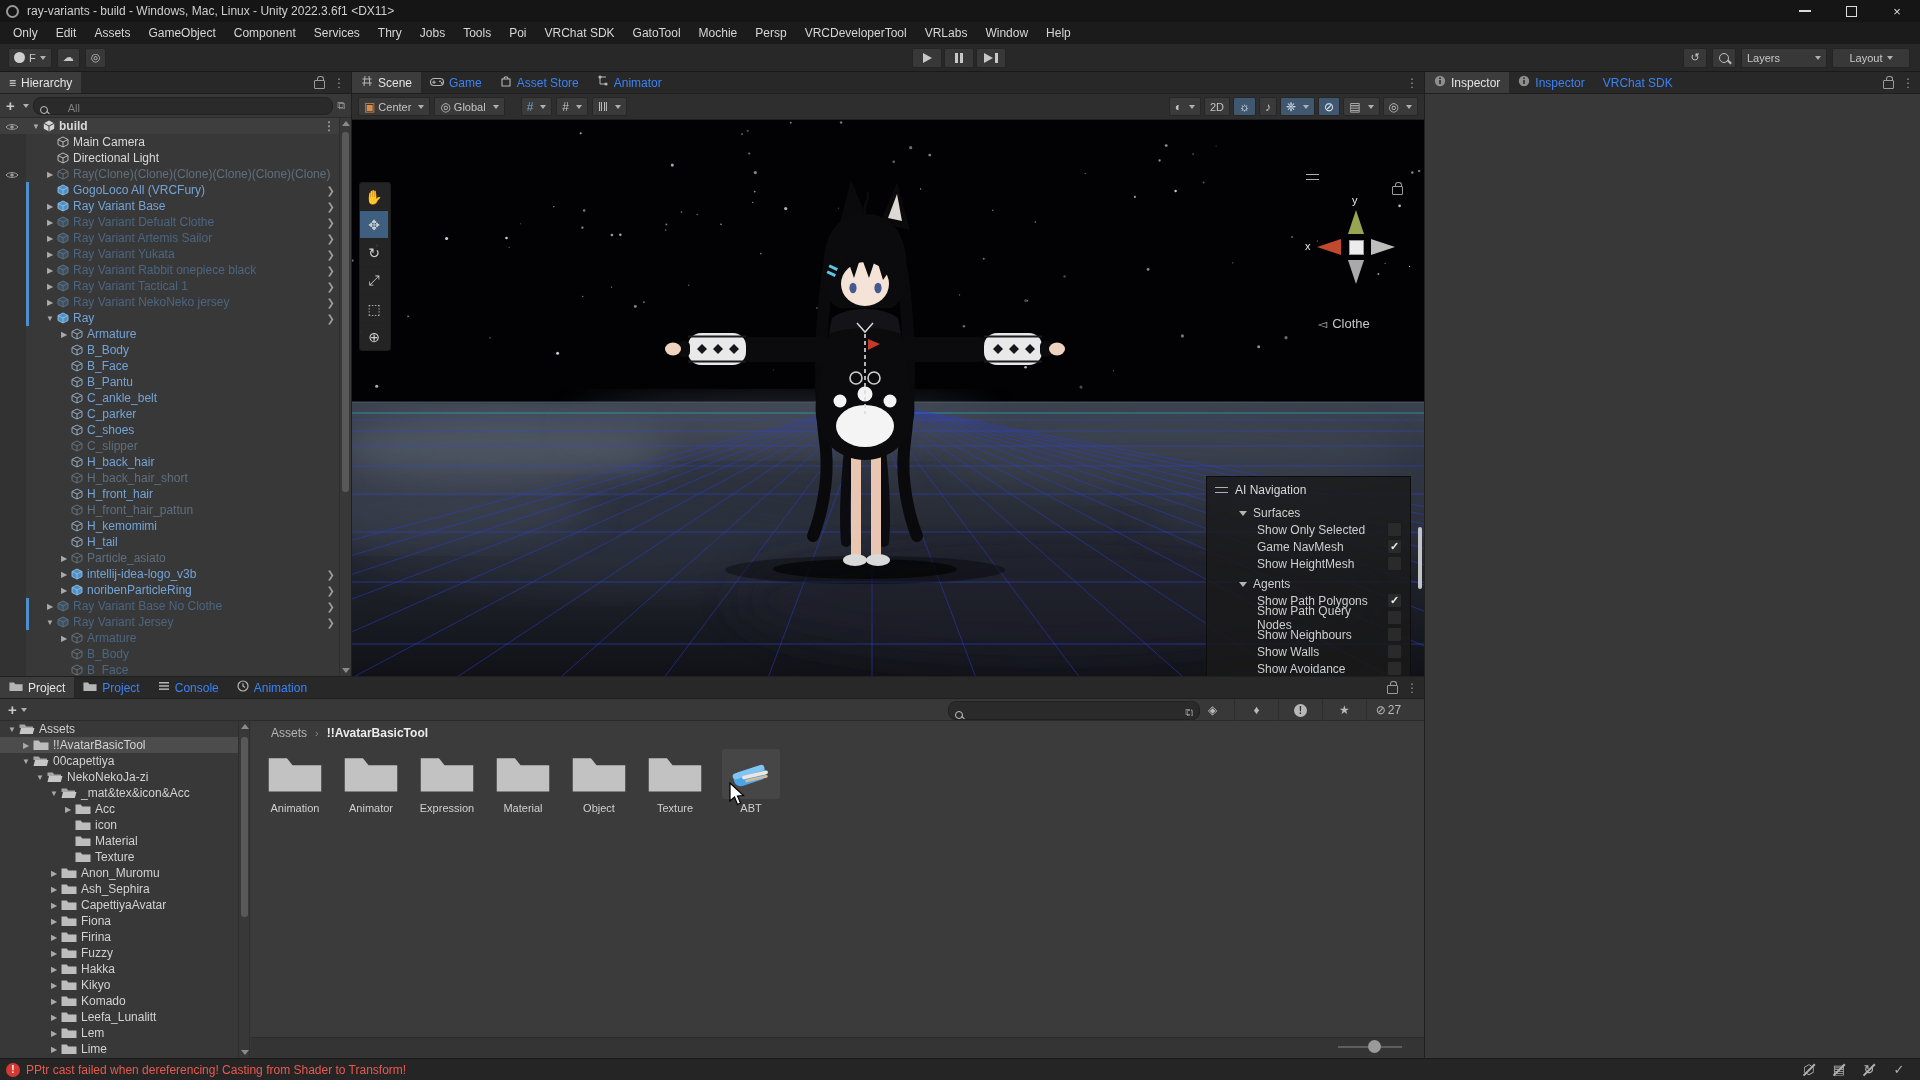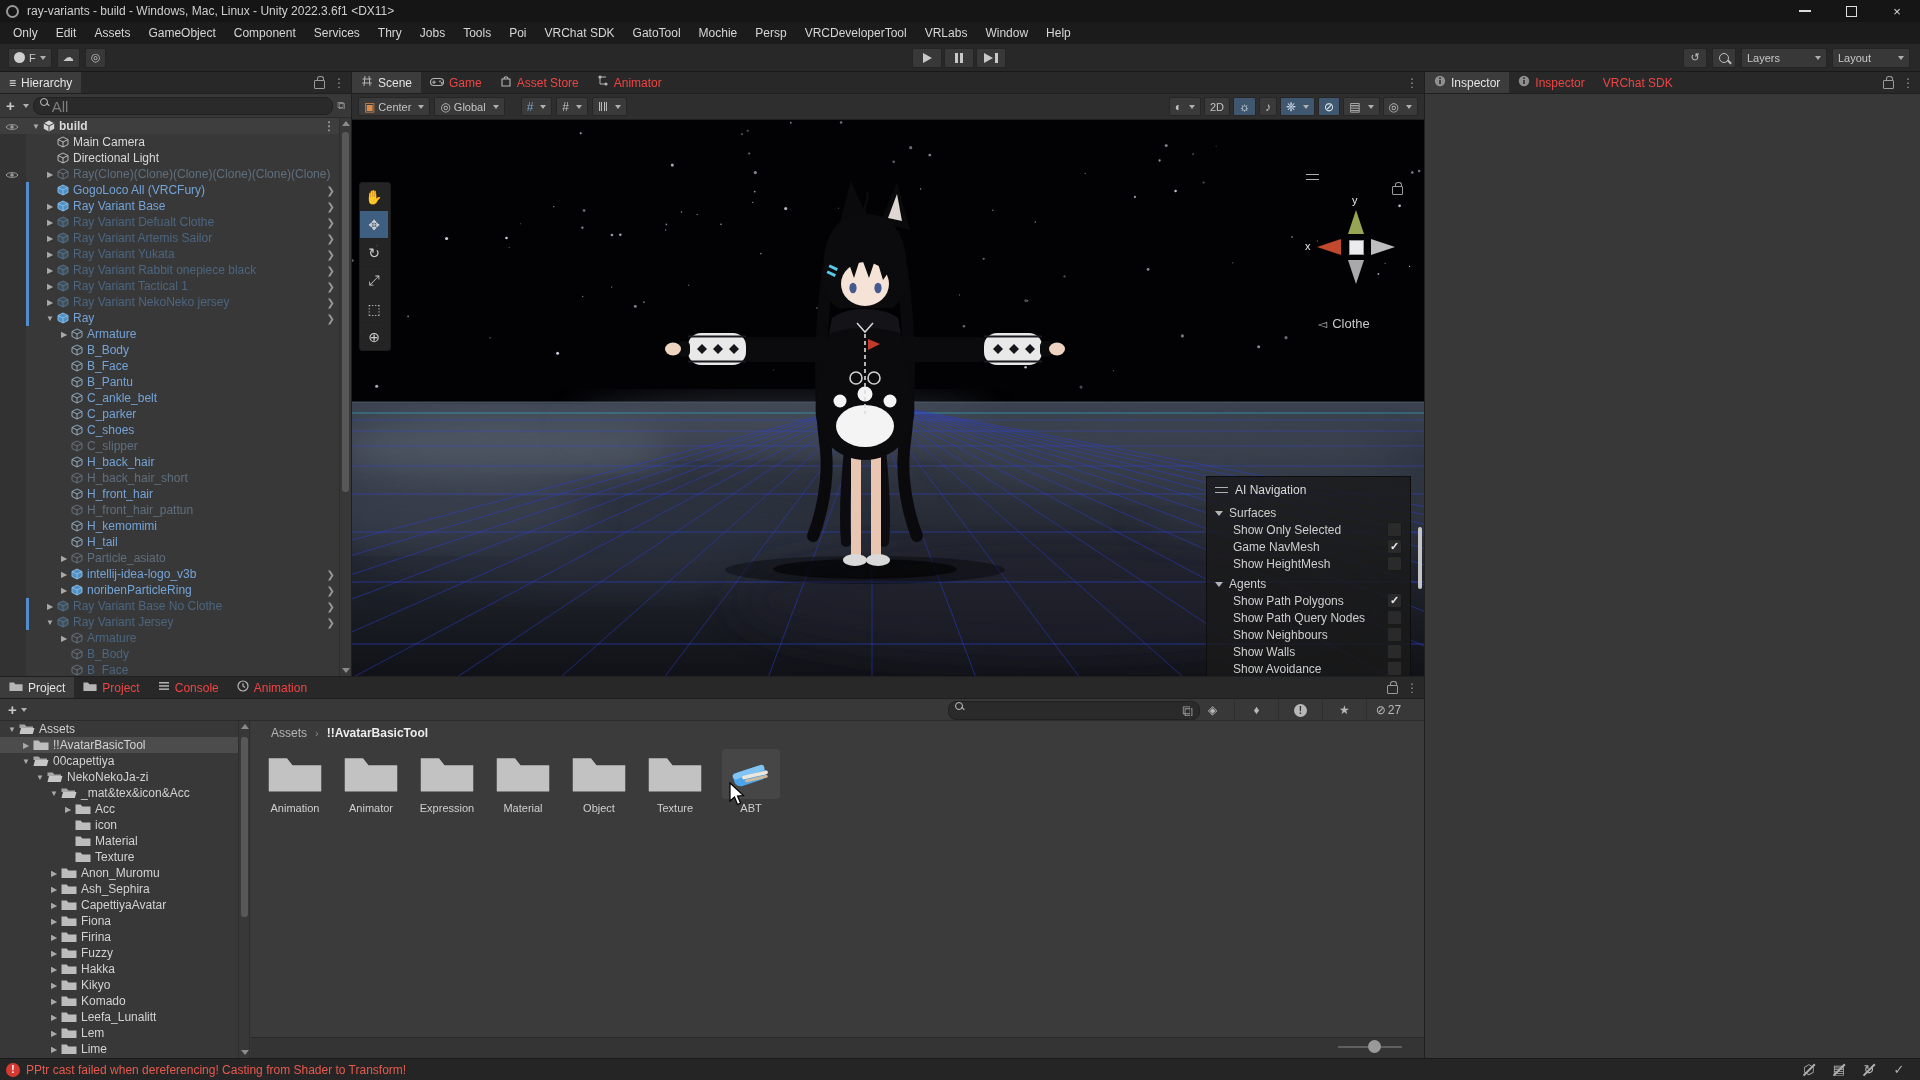--- a/index.html
+++ b/index.html
@@ -23,31 +23,31 @@
   .caret{width:0;height:0;border-left:3.5px solid transparent;border-right:3.5px solid transparent;border-top:4px solid #b0b0b0;margin-left:4px;}
   .avatar-dot{width:11px;height:11px;border-radius:50%;background:#cfcfcf;margin-right:4px;}
   .play-tri{width:0;height:0;border-top:5px solid transparent;border-bottom:5px solid transparent;border-left:9px solid #c8c8c8;}
   .pause-bars{display:flex;gap:2px;}
   .pause-bars i{display:block;width:3px;height:10px;background:#c8c8c8;}
   .step-bar{width:3px;height:10px;background:#c8c8c8;margin-left:2px;}
   .mag{width:8px;height:8px;border:1.5px solid #c0c0c0;border-radius:50%;position:relative;}
   .mag::after{content:"";position:absolute;left:7px;top:7px;width:5px;height:1.5px;background:#c0c0c0;transform:rotate(45deg);}
   
   .tabstrip{height:22px;background:#282828;display:flex;align-items:stretch;border-bottom:1px solid #1f1f1f;box-sizing:border-box;}
-  .tab{padding:0 9px;display:flex;align-items:center;gap:5px;color:#ef4444;font-size:12px;white-space:nowrap;}
+  .tab{padding:0 9px;display:flex;align-items:center;gap:5px;color:#3b82f6;font-size:12px;white-space:nowrap;}
   .tab.active{background:#3c3c3c;color:#e4e4e4;}
   .strip-right{margin-left:auto;display:flex;align-items:center;gap:8px;padding-right:6px;color:#9a9a9a;}
   .kebab{color:#9a9a9a;font-size:12px;letter-spacing:0;}
   .lock{width:9px;height:7px;border:1.5px solid #9a9a9a;border-radius:1px;position:relative;margin-top:4px;}
   .lock::before{content:"";position:absolute;left:2px;top:-5px;width:5px;height:4px;border:1.5px solid #9a9a9a;border-bottom:none;border-radius:3px 3px 0 0;}
   
   #hierarchy{left:0;top:72px;width:352px;height:604px;background:#383838;border-right:1px solid #1f1f1f;box-sizing:border-box;overflow:hidden;}
   #h-toolbar{height:24px;background:#383838;border-bottom:1px solid #2b2b2b;display:flex;align-items:center;padding:0 6px;box-sizing:border-box;gap:4px;}
   .plus{color:#c8c8c8;font-size:15px;font-weight:bold;line-height:1;}
-  .searchfield{flex:1;height:16px;background:#2a2a2a;border:1px solid #212121;border-radius:8px;display:flex;align-items:flex-start;padding:0 6px;color:#7d7d7d;font-size:15px;gap:4px;}
+  .searchfield{flex:1;height:16px;background:#2a2a2a;border:1px solid #212121;border-radius:8px;display:flex;align-items:flex-end;padding:0 6px;color:#7d7d7d;font-size:11px;gap:20px;}
   .searchfield .mag{width:6px;height:6px;border-width:1px;}
   .searchfield .mag::after{left:5px;top:5px;width:4px;height:1px;}
   #h-rows{position:absolute;left:0;top:46px;right:12px;bottom:0;overflow:hidden;}
   #h-gutter{position:absolute;left:0;top:46px;bottom:0;width:26px;background:#323232;}
   .hrow{height:16px;display:flex;align-items:center;position:relative;white-space:nowrap;}
   .hrow.hdr{background:#3e3e3e;font-weight:bold;}
   .hrow .arrow{width:12px;text-align:center;font-size:8px;color:#aaaaaa;flex:none;}
   .hrow .ric{width:14px;flex:none;display:flex;justify-content:center;}
   .hrow .lbl{margin-left:3px;font-size:12px;}
   .hrow .bar{position:absolute;left:26px;top:0;width:3px;height:16px;background:#4f8fd0;}
@@ -64,21 +64,21 @@
   #scene{left:352px;top:72px;width:1072px;height:604px;background:#282828;box-sizing:border-box;}
   #scene-toolbar{height:26px;background:#2e2e2e;border-bottom:1px solid #1f1f1f;display:flex;align-items:center;padding:0 6px;gap:4px;box-sizing:border-box;}
   .sc-btn{height:19px;background:#3a3a3a;border:1px solid #262626;border-radius:2px;color:#c4c4c4;font-size:11px;display:flex;align-items:center;padding:0 5px;gap:3px;box-sizing:border-box;}
   .sc-btn.active{background:#40586f;color:#e0ecf8;}
   .sc-ico{font-size:12px;line-height:1;}
   #viewport{position:absolute;left:0;top:48px;width:1072px;height:556px;background:#000;overflow:hidden;}
   
   #nav-overlay{position:absolute;right:13px;top:356px;width:205px;background:rgba(26,26,26,0.82);border:1px solid #0d0d0d;box-sizing:border-box;padding:4px 0 6px 0;}
   .nav-head{display:flex;align-items:center;gap:7px;color:#dadada;font-size:12px;padding:2px 8px 4px 8px;}
   .grip{display:inline-block;width:13px;border-top:1.5px solid #b0b0b0;border-bottom:1.5px solid #b0b0b0;height:4px;}
-  .nav-sec{margin-top:4px;}
+  .nav-sec{margin-top:4px;margin-left:24px;}
   .nav-sec-title{display:flex;align-items:center;gap:6px;color:#cfcfcf;font-size:12px;padding:1px 8px;}
   .tri-d{width:0;height:0;border-left:4px solid transparent;border-right:4px solid transparent;border-top:5px solid #b4b4b4;}
   .nav-row{display:flex;align-items:center;height:17px;padding:0 8px 0 26px;color:#cfcfcf;font-size:12px;}
   .nav-row .cb{margin-left:auto;width:13px;height:13px;background:#2a2a2a;border:1px solid #1a1a1a;border-radius:2px;color:#e8e8e8;font-size:11px;line-height:12px;text-align:center;font-weight:bold;}
   
   #gizmo{position:absolute;left:953px;top:76px;width:110px;height:110px;}
   .gz-square{position:absolute;left:44px;top:44px;width:15px;height:15px;background:#ececec;border:1px solid #9a9a9a;box-sizing:border-box;}
   .gz-up{position:absolute;left:43px;top:14px;width:0;height:0;border-left:8px solid transparent;border-right:8px solid transparent;border-bottom:24px solid #95a554;}
   .gz-dn{position:absolute;left:43px;top:64px;width:0;height:0;border-left:8px solid transparent;border-right:8px solid transparent;border-top:24px solid #a9a9a9;}
   .gz-lf{position:absolute;left:12px;top:43px;width:0;height:0;border-top:8px solid transparent;border-bottom:8px solid transparent;border-right:24px solid #c14a2e;}
@@ -204,21 +204,21 @@
     <div class="tb-btn" style="width:24px">
         <span>↺</span>
       </div>
     <div class="tb-btn" style="width:24px">
         <span class="mag"></span>
       </div>
     <div class="tb-btn" style="width:86px;justify-content:space-between;">
       <span>Layers</span>
         <span class="caret"></span>
     </div>
-    <div class="tb-btn" style="width:78px;justify-content:space-between;">
+    <div class="tb-btn" style="width:78px;justify-content:center;">
       <span>Layout</span>
         <span class="caret"></span>
     </div>
   </div>
 </div>
 
 <div class="abs" id="hierarchy">
   <div class="tabstrip">
     <div class="tab active">
       <span>≡</span>

